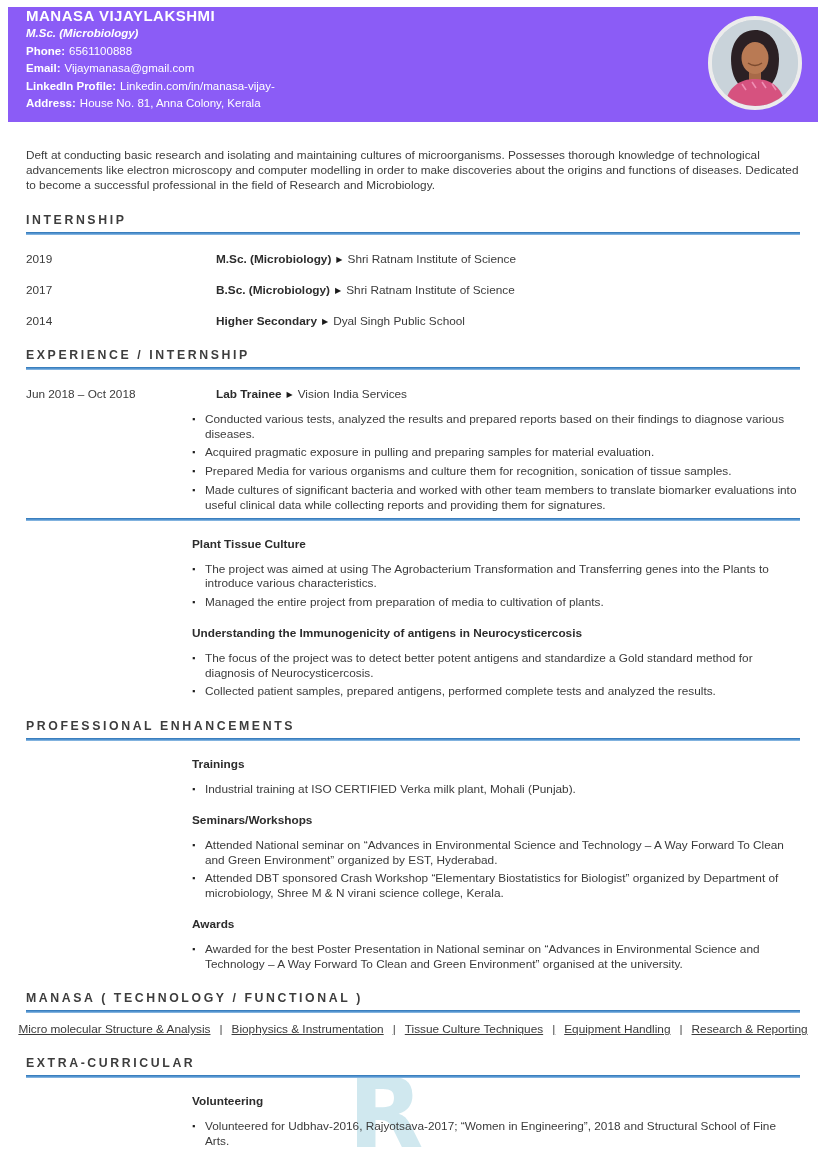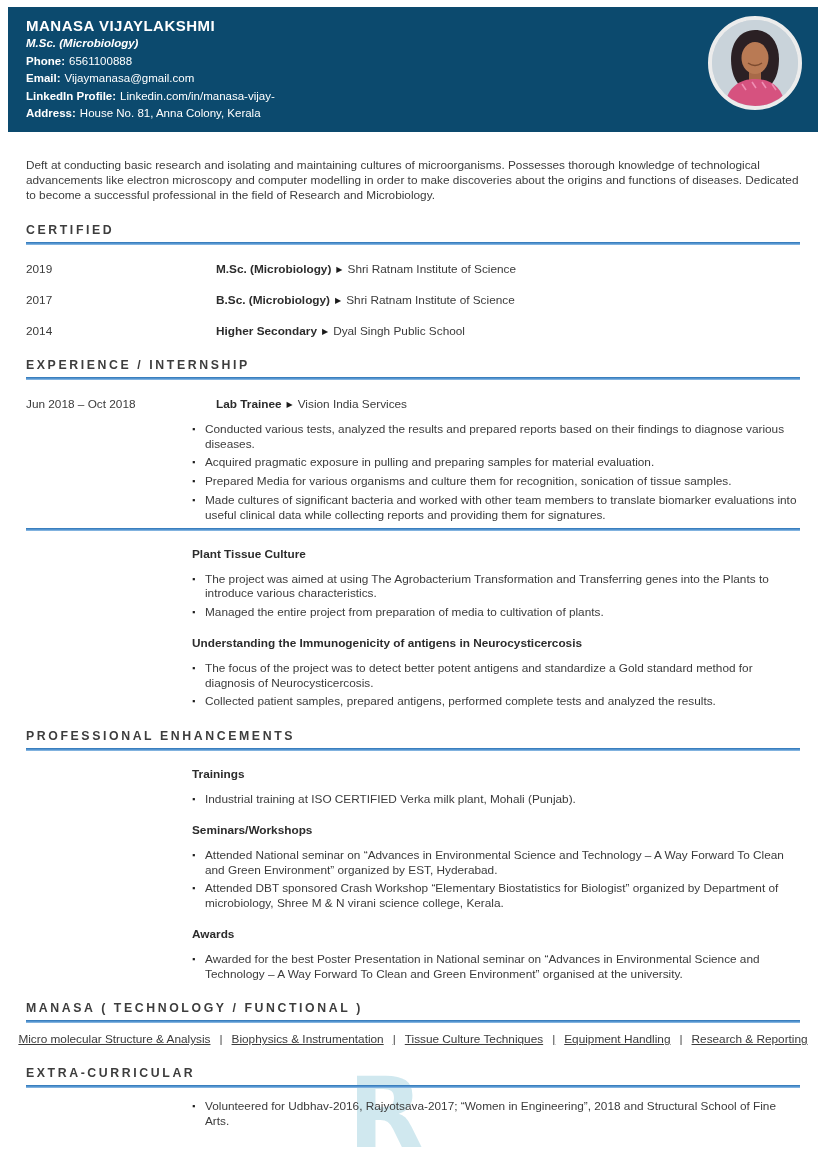--- a/index.html
+++ b/index.html
@@ -9,22 +9,22 @@
     font-family: "Liberation Sans", sans-serif;
     color: #3b3b3b;
     position: relative;
     overflow: hidden;
   }
   .page { padding: 7px 8px 0; position: relative; }
 
   
   .header {
     position: relative;
-    background: #0c4a6e;
-    padding: 10px 18px 13px;
+    background: #8b5cf6;
+    padding: 0 18px 13px;
     color: #fff;
   }
   .h-name { font-size: 15px; font-weight: bold; letter-spacing: 0.5px; }
   .h-degree { font-size: 11.5px; font-style: italic; font-weight: bold; margin-top: 3px; }
   .h-line { font-size: 11.5px; margin-top: 5.5px; }
   .h-label { font-weight: bold; margin-right: 4px; }
   .photo {
     position: absolute; top: 9px; right: 16px;
     width: 86px; height: 86px;
     border-radius: 50%;
@@ -107,21 +107,21 @@
         <path d="M30 64 l4 6 M40 62 l4 6 M50 62 l4 6 M60 64 l4 6" stroke="#ef8fb4" stroke-width="1.6"></path>
       </svg>
     </div>
   </header>
 
   <main class="content">
 
     <p class="summary">Deft at conducting basic research and isolating and maintaining cultures of microorganisms. Possesses thorough knowledge of technological advancements like electron microscopy and computer modelling in order to make discoveries about the origins and functions of diseases. Dedicated to become a successful professional in the field of Research and Microbiology.</p>
 
     <section>
-      <h2 class="sec-title">CERTIFIED</h2>
+      <h2 class="sec-title">INTERNSHIP</h2>
       <div class="sec-rule"></div>
 
       <div class="flex-row">
         <div class="col-date">2019</div>
         <div class="col-main">
           <span class="bold">M.Sc. (Microbiology)</span><span class="arrow">▶</span><span>Shri Ratnam Institute of Science</span>
         </div>
       </div>
       <div class="flex-row">
         <div class="col-date">2017</div>
@@ -243,20 +243,21 @@
         <span>Equipment Handling</span>
         <span class="skill-sep">|</span>
         <span>Research &amp; Reporting</span>
       </div>
     </section>
 
     <section>
       <h2 class="sec-title">EXTRA-CURRICULAR</h2>
       <div class="sec-rule"></div>
 
+      <div class="sub-head">Volunteering</div>
       <div class="bullets">
         <div class="bullet">
           <span class="marker">▪</span>
           <span class="btext">Volunteered for Udbhav-2016, Rajyotsava-2017; “Women in Engineering”, 2018 and Structural School of Fine Arts.</span>
         </div>
       </div>
 
     </section>
 
   </main>

